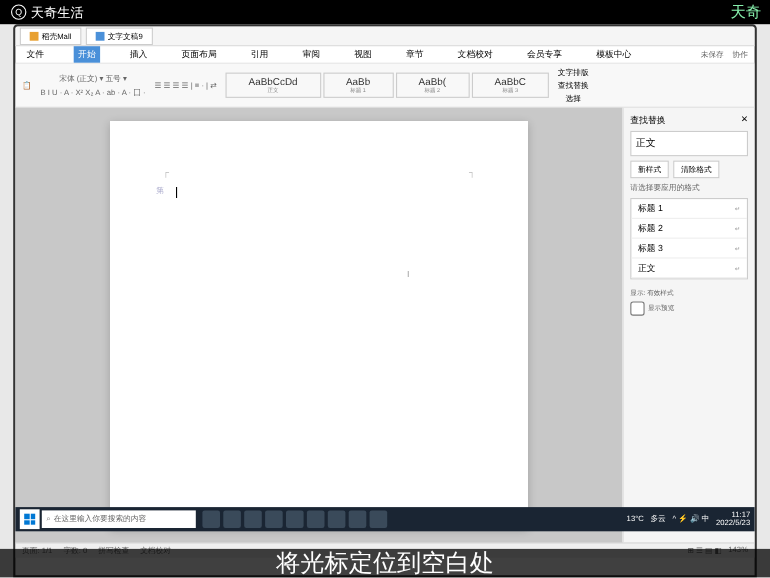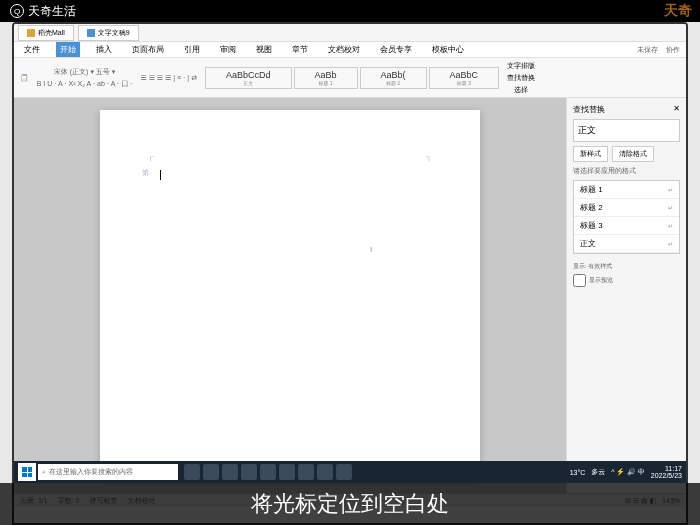--- a/index.html
+++ b/index.html
@@ -1,26 +1,26 @@
 <!DOCTYPE html>
 <html><head>
 <meta charset="utf-8">
 <style>
 *{margin:0;padding:0;box-sizing:border-box;font-family:"Microsoft YaHei",Arial,sans-serif}
 body{width:700px;height:525px;background:#e8e8e8;position:relative;overflow:hidden}
 .top-overlay{position:absolute;top:0;left:0;right:0;height:22px;background:#000;z-index:100;display:flex;align-items:center;padding:0 10px}
 .logo-area{display:flex;align-items:center;color:#fff;font-size:12px;gap:4px}
 .logo-icon{width:14px;height:14px;border:1.5px solid #fff;border-radius:50%;display:flex;align-items:center;justify-content:center;font-size:8px}
-.top-right-text{position:absolute;right:8px;color:#a16207;font-size:14px;font-weight:bold}
+.top-right-text{position:absolute;right:8px;color:#86efac;font-size:14px;font-weight:normal}
 .monitor{position:absolute;top:22px;left:12px;right:12px;bottom:0;background:#fff;border:2px solid #333;border-radius:4px 4px 0 0;overflow:hidden}
 .app-titlebar{height:18px;background:#f5f5f5;display:flex;align-items:center;font-size:8px;padding:0 4px;gap:4px;border-bottom:1px solid #ddd}
 .tab-item{padding:2px 8px;background:#fff;border:1px solid #ccc;display:flex;align-items:center;gap:3px;font-size:7px}
 .tab-icon{width:8px;height:8px;background:#4a90d9}
 .tab-icon.orange{background:#e8a030}
-.ribbon-tabs{height:16px;display:flex;align-items:center;font-size:8px;padding:0 6px;gap:12px;border-bottom:1px solid #e0e0e0}
+.ribbon-tabs{height:16px;display:flex;align-items:center;font-size:8px;padding:0 6px;gap:23px;border-bottom:1px solid #e0e0e0}
 .ribbon-tab{padding:2px 4px;cursor:pointer}
 .ribbon-tab.active{background:#4a90d9;color:#fff}
 .ribbon-right{margin-left:auto;display:flex;gap:8px;font-size:7px;color:#666}
 .ribbon-bar{height:40px;background:#f8f8f8;border-bottom:1px solid #ddd;display:flex;align-items:center;padding:0 6px;font-size:7px;gap:8px}
 .ribbon-group{display:flex;flex-direction:column;align-items:center;gap:2px}
 .ribbon-btns{display:flex;gap:2px;color:#666}
 .styles-group{display:flex;gap:2px;align-items:center}
 .style-box{border:1px solid #ccc;padding:2px 20px;font-size:6px;text-align:center;min-width:30px}
 .style-box .preview{font-size:9px;color:#333}
 .style-box .label{font-size:5px;color:#888}
@@ -44,21 +44,21 @@
 .status-bar{height:14px;background:#f0f0f0;border-top:1px solid #ccc;display:flex;align-items:center;font-size:7px;padding:0 6px;color:#666;gap:10px}
 .status-right{margin-left:auto;display:flex;gap:6px;align-items:center}
 .taskbar{position:absolute;bottom:42px;left:14px;right:14px;height:22px;background:#1a2533;display:flex;align-items:center;padding:0 4px;gap:2px;z-index:50}
 .start-btn{width:18px;height:18px;background:#fff;display:flex;align-items:center;justify-content:center}
 .win-icon{width:10px;height:10px;display:grid;grid-template-columns:1fr 1fr;grid-template-rows:1fr 1fr;gap:1px}
 .win-icon span{background:#0078d4}
 .search-box{flex:0 0 140px;height:16px;background:#fff;display:flex;align-items:center;padding:0 4px;font-size:7px;color:#666;gap:3px}
 .task-icons{display:flex;gap:3px;margin-left:4px}
 .task-icon{width:16px;height:16px;background:#3a4a5a;border-radius:2px}
 .tray{margin-left:auto;display:flex;align-items:center;gap:6px;color:#fff;font-size:7px}
-.subtitle{position:absolute;bottom:0;left:0;right:0;height:42px;background:rgba(0,0,0,0.75);display:flex;align-items:center;justify-content:center;color:#fff;font-size:22px;z-index:60}
+.subtitle{position:absolute;bottom:0;left:0;right:0;height:26px;background:rgba(0,0,0,0.75);display:flex;align-items:center;justify-content:center;color:#fff;font-size:22px;z-index:60}
 .corner-marks{position:absolute;font-size:8px;color:#bbb}
 .cm-tl{top:42px;left:48px}
 .cm-tr{top:42px;right:48px}
 </style>
 </head>
 <body>
 
 <div class="top-overlay">
   <div class="logo-area">
     <span class="logo-icon">Q</span>

